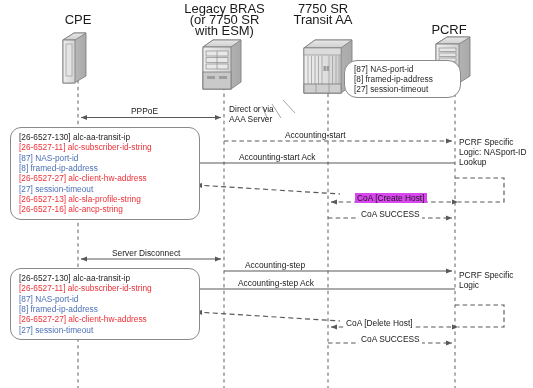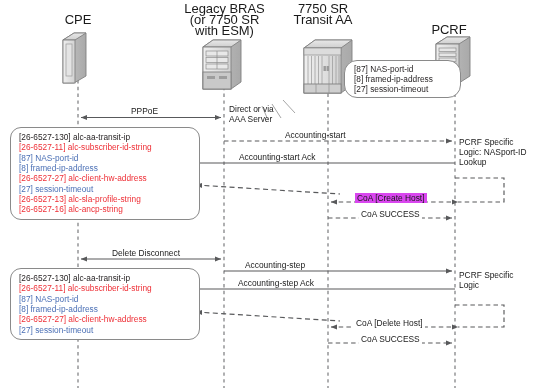--- a/index.html
+++ b/index.html
@@ -221,24 +221,24 @@
     <div class="attr-line c-black">[87] NAS-port-id</div>
     <div class="attr-line c-black">[8] framed-ip-address</div>
     <div class="attr-line c-black">[27] session-timeout</div>
   </div>
 
   <div class="msg-label" style="left:131px; top:106px;">PPPoE</div>
   <div class="msg-label" style="left:273px; top:130px;margin-left:12px;">Accounting-start</div>
   <div class="msg-label" style="left:239px; top:152px;">Accounting-start Ack</div>
   <div class="msg-label" style="left:355px; top:193px; background:#d946ef; padding:0 2px;">CoA [Create Host]</div>
   <div class="msg-label" style="left:359px; top:209px; background:#fff; padding:0 2px;">CoA SUCCESS</div>
-  <div class="msg-label" style="left:112px; top:248px;">Delete Disconnect</div>
+  <div class="msg-label" style="left:112px; top:248px;">Server Disconnect</div>
   <div class="msg-label" style="left:245px; top:260px;">Accounting-step</div>
   <div class="msg-label" style="left:238px; top:278px;">Accounting-step Ack</div>
-  <div class="msg-label" style="left:354px; top:318px; background:#fff; padding:0 2px;text-align:center;">CoA [Delete Host]</div>
+  <div class="msg-label" style="left:344px; top:318px; background:#fff; padding:0 2px;text-align:center;">CoA [Delete Host]</div>
   <div class="msg-label" style="left:359px; top:334px; background:#fff; padding:0 2px;">CoA SUCCESS</div>
 
   <div class="side-note" style="left:229px; top:104px;">Direct or via
 AAA Server</div>
   <div class="side-note" style="left:459px; top:137px;">PCRF Specific
 Logic: NASport-ID
 Lookup</div>
   <div class="side-note" style="left:459px; top:270px;">PCRF Specific
 Logic</div>
 

